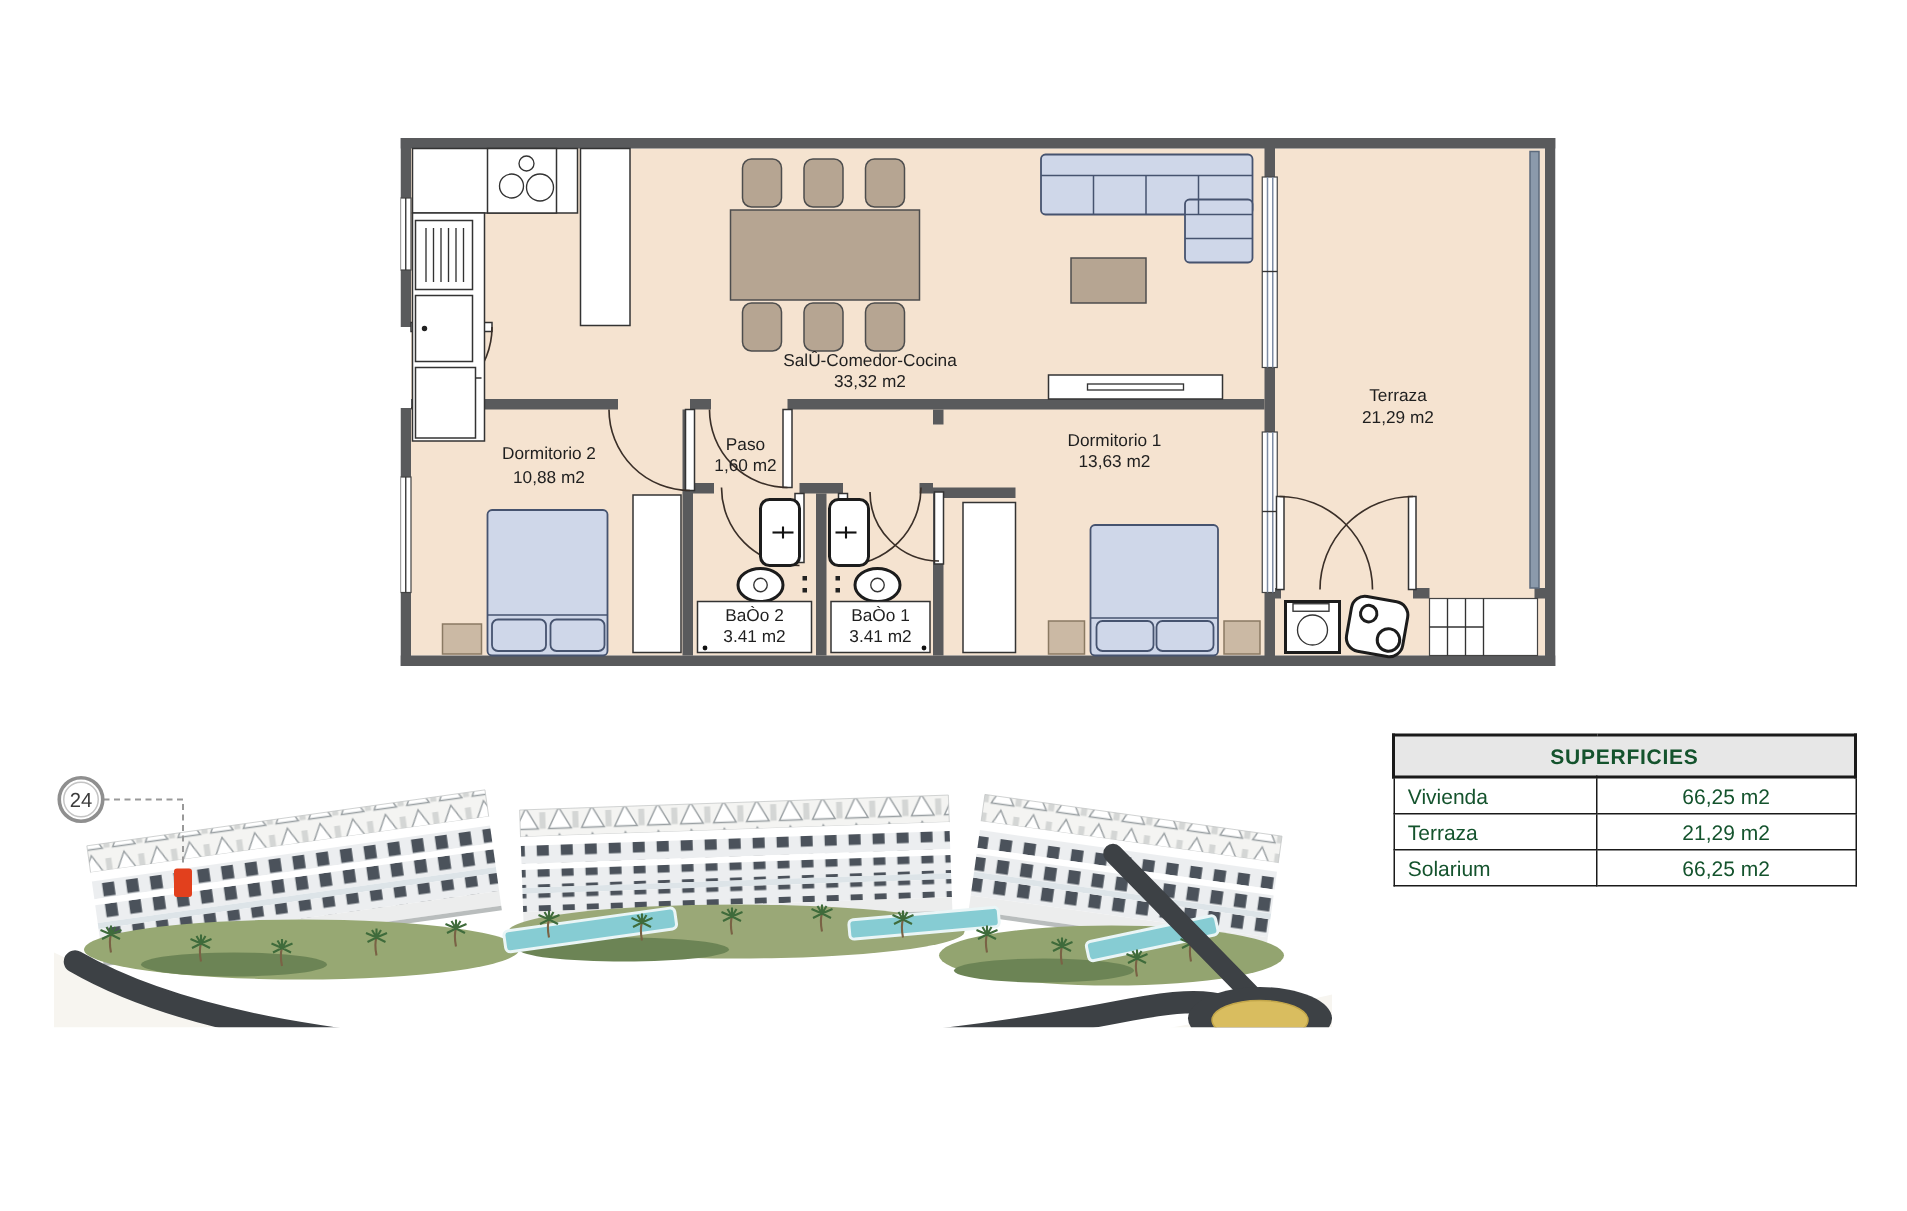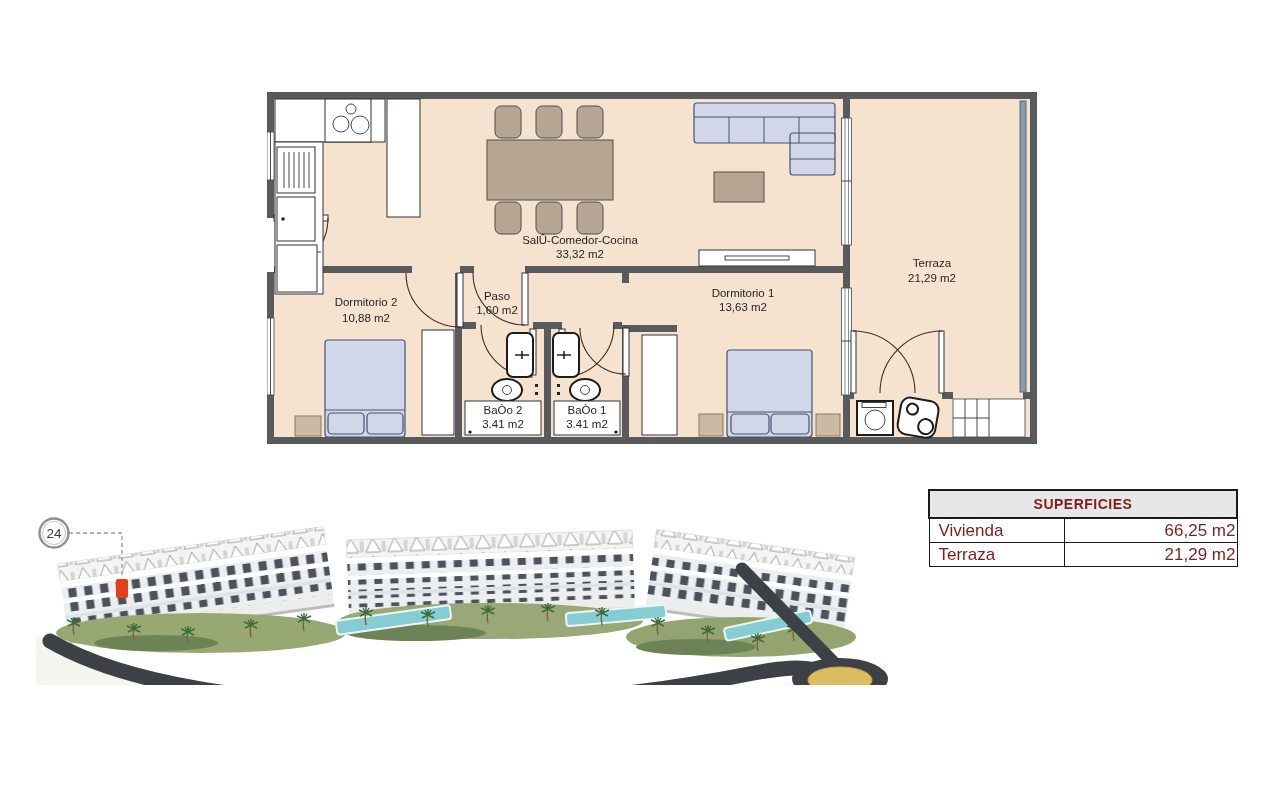--- a/index.html
+++ b/index.html
@@ -17,26 +17,26 @@
   .arc{fill:none;stroke:#3a2f28;stroke-width:1.1;}
   .thin{stroke:#333;stroke-width:0.9;fill:none;}
   .fixture{fill:#ffffff;stroke:#1c1c1c;stroke-width:2;}
   .plan-label{font-family:"Liberation Sans",sans-serif;font-size:11.5px;fill:#1f1f1f;}
   
   #site{position:absolute;left:36px;top:513px;width:852px;height:200px;}
   .road{fill:none;stroke:#3d4145;stroke-linecap:round;}
   .marker-text{font-family:"Liberation Sans",sans-serif;font-size:13.5px;fill:#3c3c3c;}
   
   #sup-table{position:absolute;left:928px;top:489px;width:310px;border-collapse:collapse;
-             font-family:"Liberation Sans",sans-serif;color:#7f1d1d;}
+             font-family:"Liberation Sans",sans-serif;color:#14532d;}
   #sup-table th{border:2px solid #1a1a1a;background:#e7e7e7;font-size:14px;font-weight:bold;
                 height:24px;text-align:center;letter-spacing:0.5px;}
-  #sup-table td{border:1.6px solid #1a1a1a;font-size:17px;height:21px;margin-left:44px;}
+  #sup-table td{border:1.6px solid #1a1a1a;font-size:14px;height:21px;margin-left:44px;}
   #sup-table td.lbl{padding-left:9px;width:44%;}
-  #sup-table td.val{text-align:right;}
+  #sup-table td.val{text-align:center;}
 </style>
 </head>
 <body>
 
 <div id="canvas">
 
   <svg id="floorplan" viewBox="0 0 770 352">
 
     <rect class="floor" x="7" y="7" width="756" height="338" fill="#f5e3d0"></rect>
 
@@ -374,16 +374,20 @@
     </thead>
     <tbody>
       <tr>
         <td class="lbl">Vivienda</td>
         <td class="val">66,25 m2</td>
       </tr>
       <tr>
         <td class="lbl">Terraza</td>
         <td class="val">21,29 m2</td>
       </tr>
+      <tr>
+        <td class="lbl">Solarium</td>
+        <td class="val">66,25 m2</td>
+      </tr>
     </tbody>
   </table>
 
 </div>
 
 </body></html>

